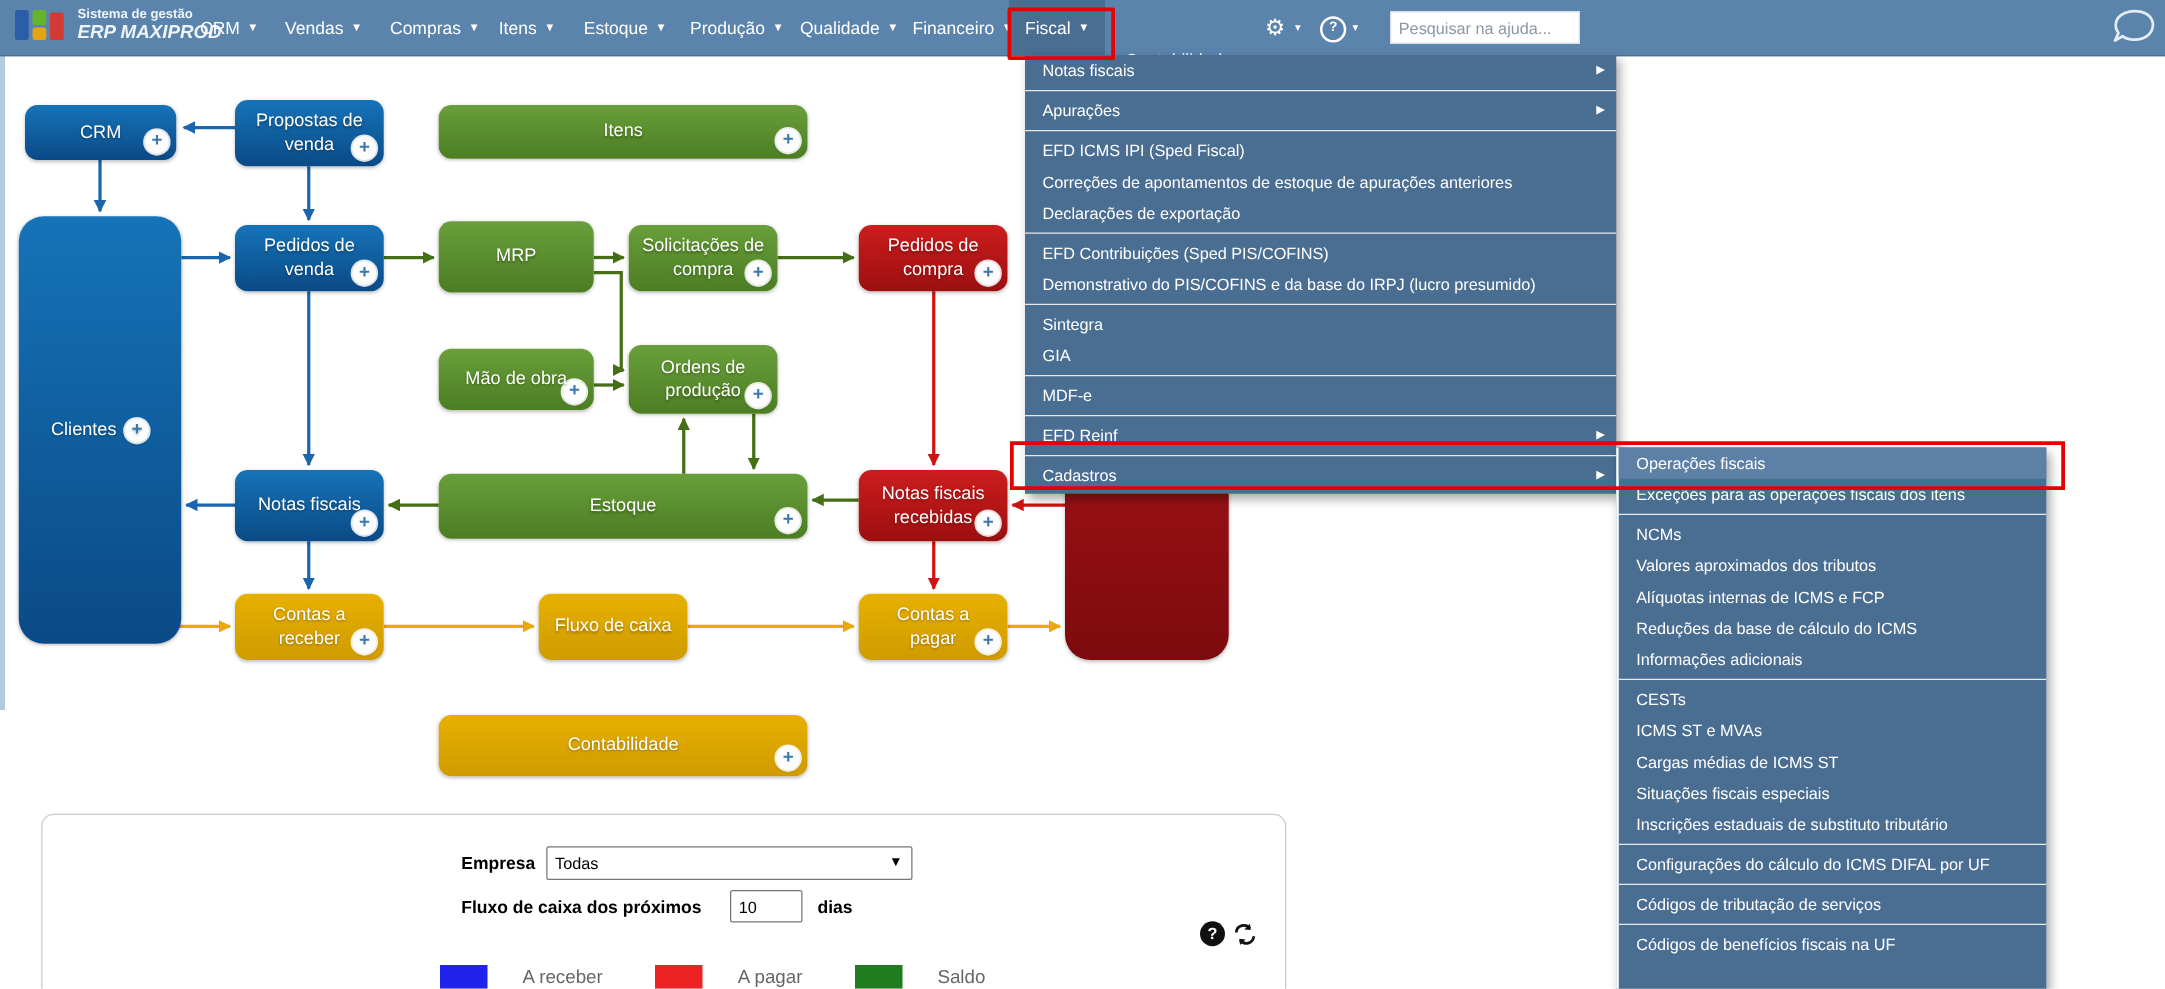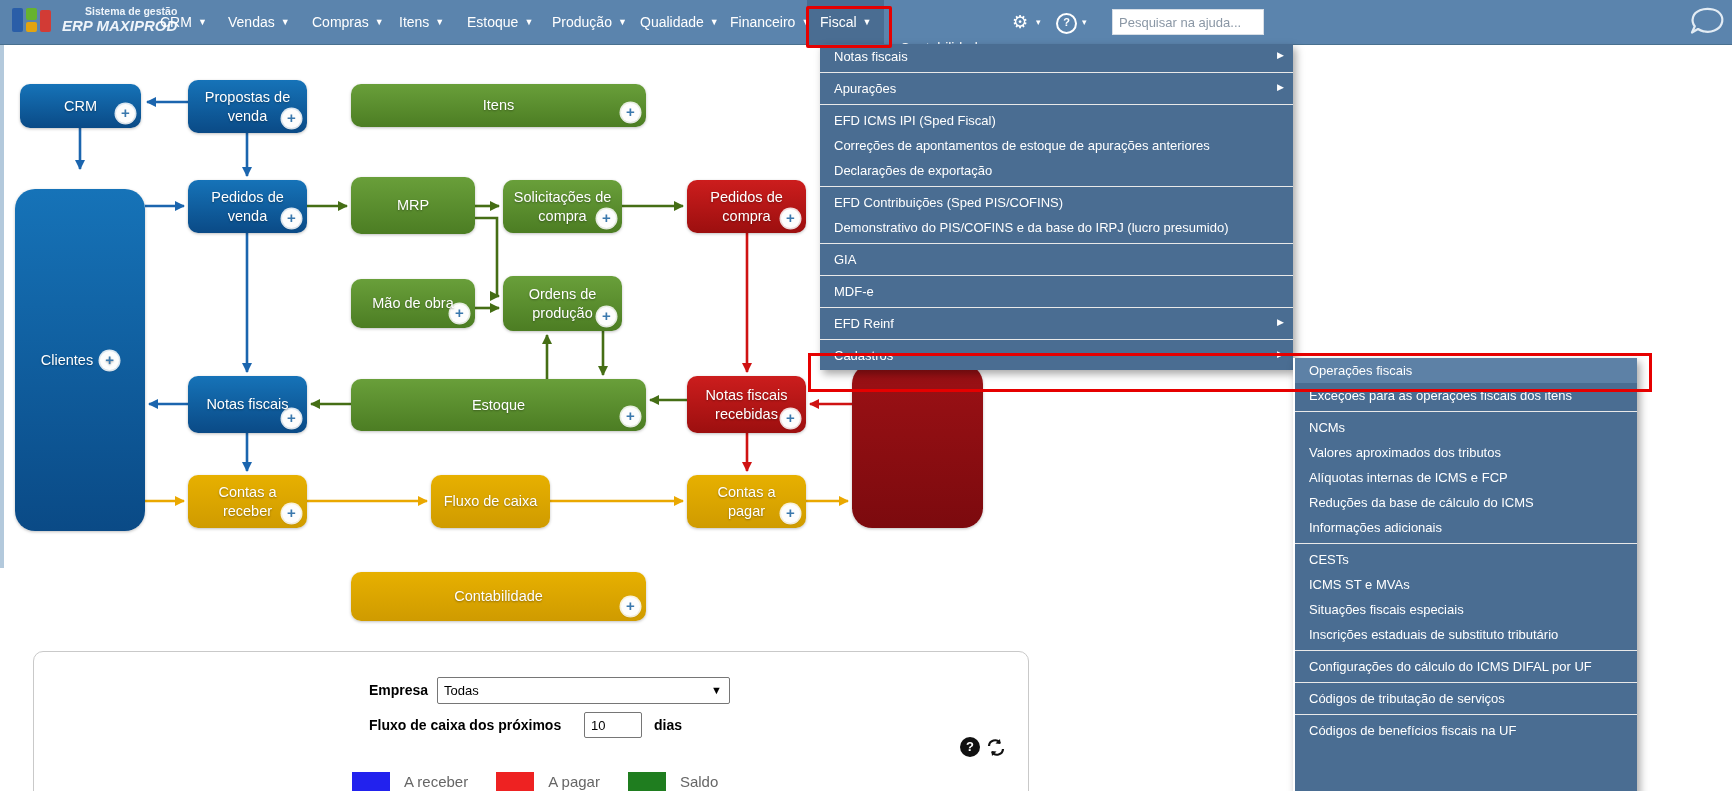--- a/index.html
+++ b/index.html
@@ -7,21 +7,21 @@
   
   #topbar{position:absolute;left:0;top:0;width:1732px;height:44px;background:#5b84ad;
     border-bottom:1px solid #49708f;z-index:40;}
   #logo{position:absolute;left:12px;top:4px;width:44px;height:36px;}
   #logo .bar{position:absolute;border-radius:2px;}
   #logo .b1{left:0;top:4px;width:11px;height:24px;background:#2a5ea8;}
   #logo .b2a{left:14px;top:4px;width:11px;height:12px;background:#66b32e;}
   #logo .b2b{left:14px;top:18px;width:11px;height:10px;background:#e2a410;}
   #logo .b3{left:28px;top:6px;width:11px;height:22px;background:#d23b35;}
   #brand{position:absolute;left:62px;top:5px;color:#eef4fa;line-height:1.15;}
-  #brand .tag{font-size:10.5px;font-weight:bold;text-align:right;}
+  #brand .tag{font-size:10.5px;font-weight:bold;}
   #brand .nm{font-size:15px;font-weight:bold;font-style:italic;}
   .navitem{position:absolute;top:0;height:44px;line-height:44px;color:#fff;font-size:14px;
     white-space:nowrap;cursor:pointer;}
   .navitem .caret{font-size:9px;margin-left:6px;vertical-align:2px;}
   .navitem.active{background:#4a6d92;padding:0 13px;margin-left:-13px;}
   .tb-ico{position:absolute;top:0;height:44px;line-height:44px;color:#fff;cursor:pointer;}
   #gear{font-size:18px;}
   #helpcirc{top:13px;height:17px;width:17px;line-height:15px;border:2px solid #fff;border-radius:50%;
     text-align:center;font-size:11px;font-weight:bold;}
   #searchbox{position:absolute;left:1112px;top:9px;width:152px;height:26px;box-sizing:border-box;
@@ -63,21 +63,21 @@
   
   #panel{position:absolute;left:33px;top:651px;width:994px;height:200px;background:#fff;
     border:1px solid #c9c9c9;border-radius:10px;z-index:8;}
   .p-label{position:absolute;font-size:14px;font-weight:bold;color:#000;white-space:nowrap;}
   #sel-empresa{position:absolute;left:403px;top:25px;width:293px;height:27px;box-sizing:border-box;
     border:1px solid #767676;border-radius:2px;font-size:13px;line-height:25px;padding:0 6px;
     color:#000;cursor:pointer;background:#fff;}
   #sel-empresa .chev{position:absolute;right:7px;top:0;font-size:11px;}
   #inp-dias{position:absolute;left:550px;top:60px;width:58px;height:26px;box-sizing:border-box;
     border:1px solid #767676;border-radius:2px;font-size:13px;padding:12px 6px;font-family:"Liberation Sans",sans-serif;}
-  #legend{position:absolute;left:318px;top:120px;display:flex;align-items:center;gap:14px;}
+  #legend{position:absolute;left:318px;top:120px;display:flex;align-items:center;gap:28px;}
   .lg-sq{width:38px;height:19px;display:inline-block;}
   .lg-lb{font-size:15px;color:#666;margin-right:14px;}
   #p-help{position:absolute;left:926px;top:85px;width:20px;height:20px;border-radius:50%;
     background:#111;color:#fff;text-align:center;line-height:20px;font-size:13px;font-weight:bold;cursor:pointer;}
   #p-refresh{position:absolute;left:951px;top:86px;cursor:pointer;}
 </style>
 </head>
 <body>
 
 <div id="topbar">
@@ -168,21 +168,21 @@
       <div class="lbl">
         <span>Propostas de venda</span>
       </div>
     </div>
     <div class="node c-green" style="left: 351px; top: 84px; width: 295px; height: 43px;">
       <span class="plus corner">+</span>
       <div class="lbl">
         <span>Itens</span>
       </div>
     </div>
-    <div class="node c-blue big" style="left: 15px; top: 173px; width: 130px; height: 342px; margin-top: 16px;">
+    <div class="node c-blue big" style="left: 15px; top: 173px; width: 130px; height: 342px;">
       <div class="lbl">
         <span>Clientes</span>
         <span class="plus">+</span>
       </div>
     </div>
     <div class="node c-blue" style="left: 188px; top: 180px; width: 119px; height: 53px;">
       <span class="plus corner">+</span>
       <div class="lbl">
         <span>Pedidos de venda</span>
       </div>
@@ -269,40 +269,42 @@
     <div class="sep"></div>
     <div class="mi"><span>Apurações</span><span class="arr">▶</span></div>
     <div class="sep"></div>
     <div class="mi"><span>EFD ICMS IPI (Sped Fiscal)</span></div>
     <div class="mi"><span>Correções de apontamentos de estoque de apurações anteriores</span></div>
     <div class="mi"><span>Declarações de exportação</span></div>
     <div class="sep"></div>
     <div class="mi"><span>EFD Contribuições (Sped PIS/COFINS)</span></div>
     <div class="mi"><span>Demonstrativo do PIS/COFINS e da base do IRPJ (lucro presumido)</span></div>
     <div class="sep"></div>
+    <div class="mi"><span>Sintegra</span></div>
     <div class="mi"><span>GIA</span></div>
     <div class="sep"></div>
     <div class="mi"><span>MDF-e</span></div>
     <div class="sep"></div>
     <div class="mi"><span>EFD Reinf</span><span class="arr">▶</span></div>
     <div class="sep"></div>
     <div class="mi"><span>Cadastros</span><span class="arr">▶</span></div>
   </div>
 <div id="cad-menu" class="ddmenu">
     <div class="mi hl"><span>Operações fiscais</span></div>
     <div class="mi"><span>Exceções para as operações fiscais dos itens</span></div>
     <div class="sep"></div>
     <div class="mi"><span>NCMs</span></div>
     <div class="mi"><span>Valores aproximados dos tributos</span></div>
     <div class="mi"><span>Alíquotas internas de ICMS e FCP</span></div>
     <div class="mi"><span>Reduções da base de cálculo do ICMS</span></div>
     <div class="mi"><span>Informações adicionais</span></div>
     <div class="sep"></div>
     <div class="mi"><span>CESTs</span></div>
     <div class="mi"><span>ICMS ST e MVAs</span></div>
+    <div class="mi"><span>Cargas médias de ICMS ST</span></div>
     <div class="mi"><span>Situações fiscais especiais</span></div>
     <div class="mi"><span>Inscrições estaduais de substituto tributário</span></div>
     <div class="sep"></div>
     <div class="mi"><span>Configurações do cálculo do ICMS DIFAL por UF</span></div>
     <div class="sep"></div>
     <div class="mi"><span>Códigos de tributação de serviços</span></div>
     <div class="sep"></div>
     <div class="mi"><span>Códigos de benefícios fiscais na UF</span></div>
   </div>
 

